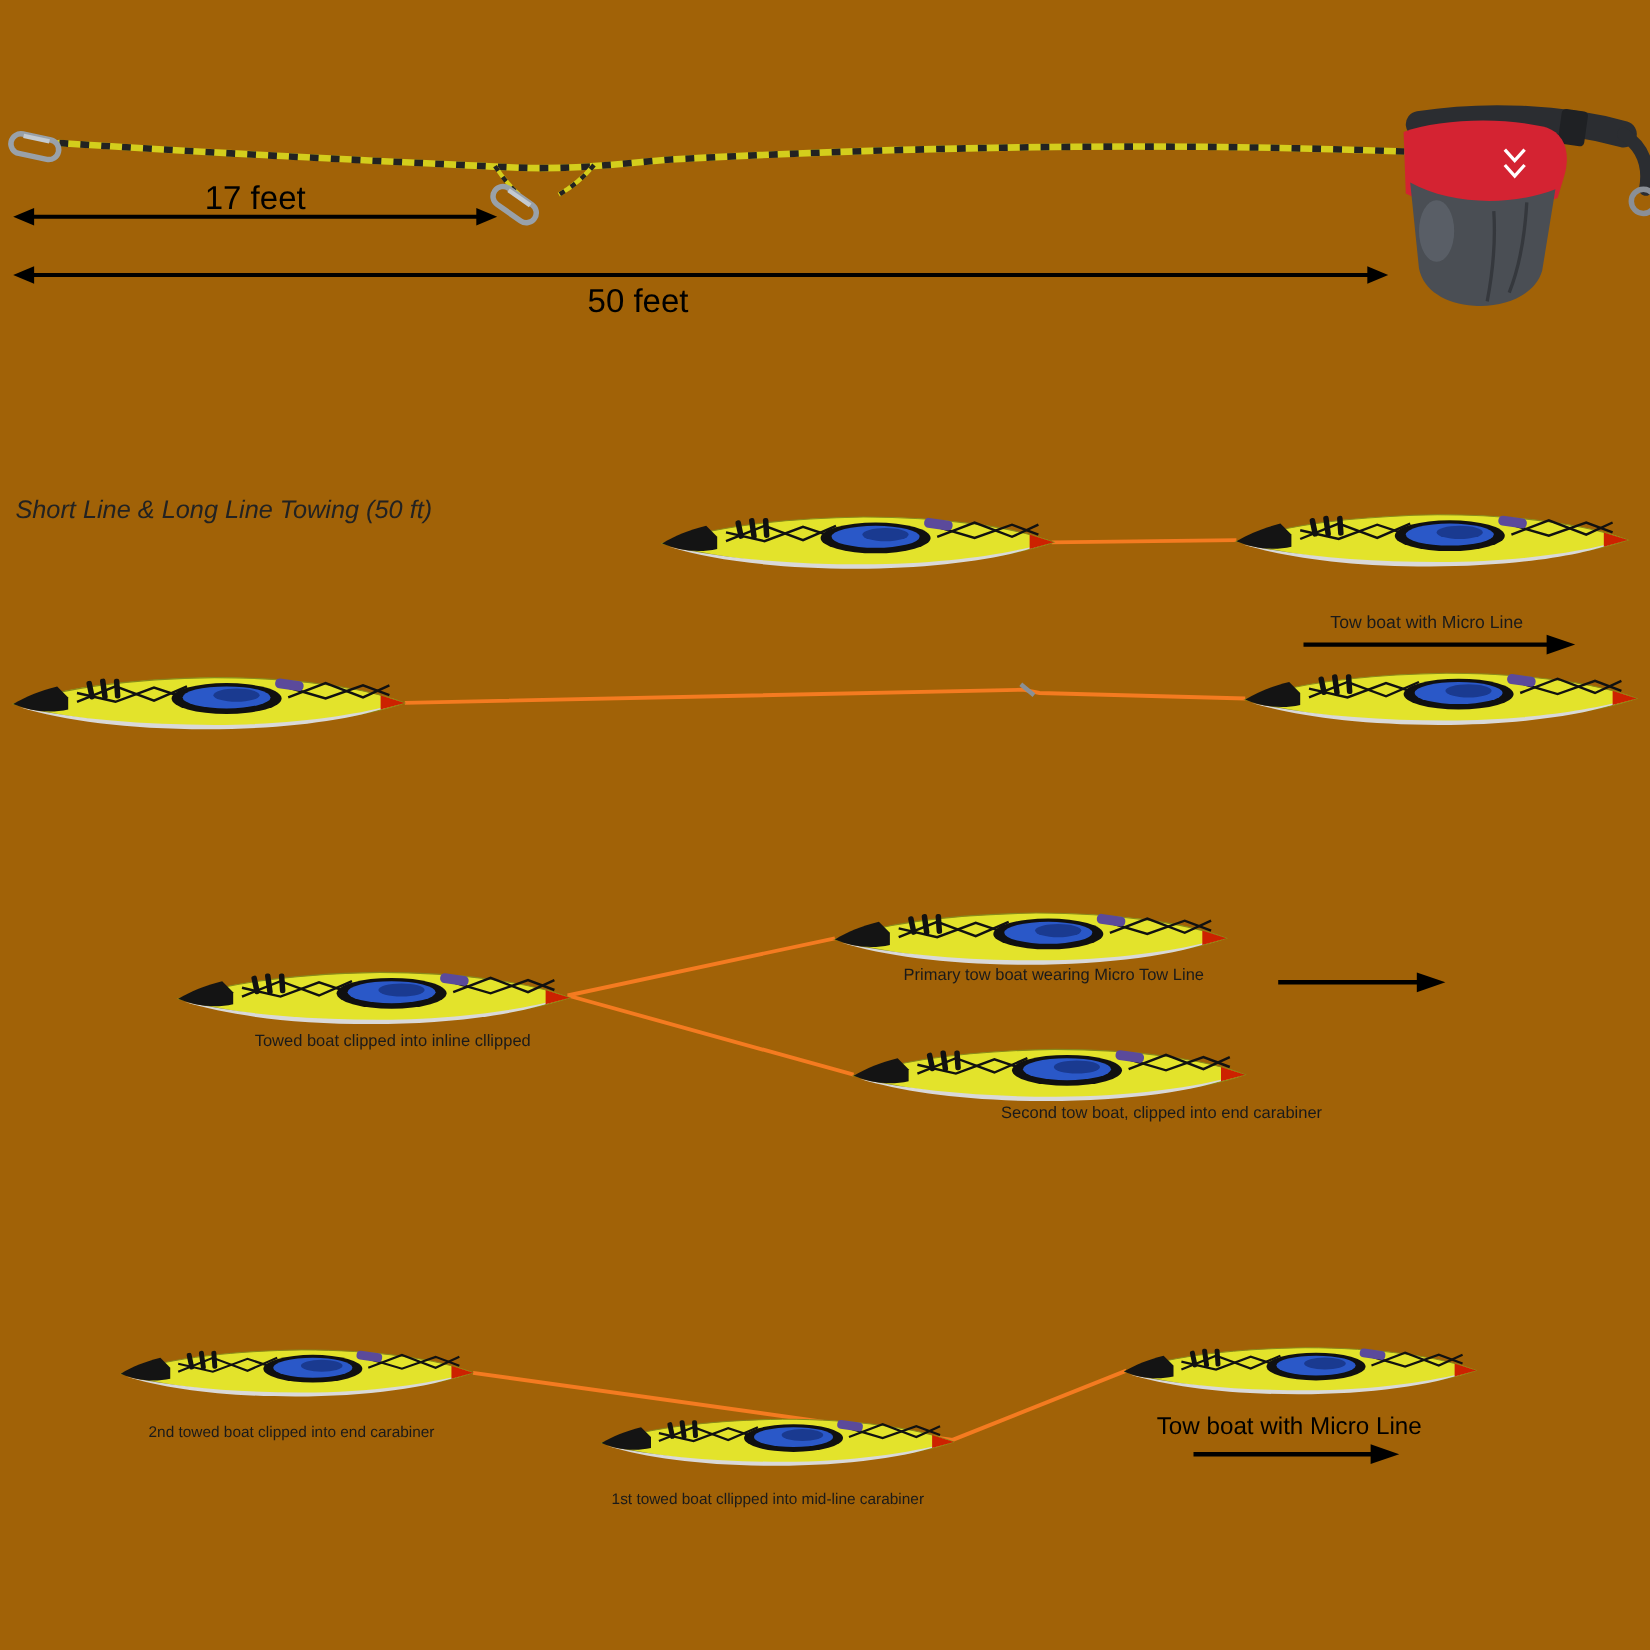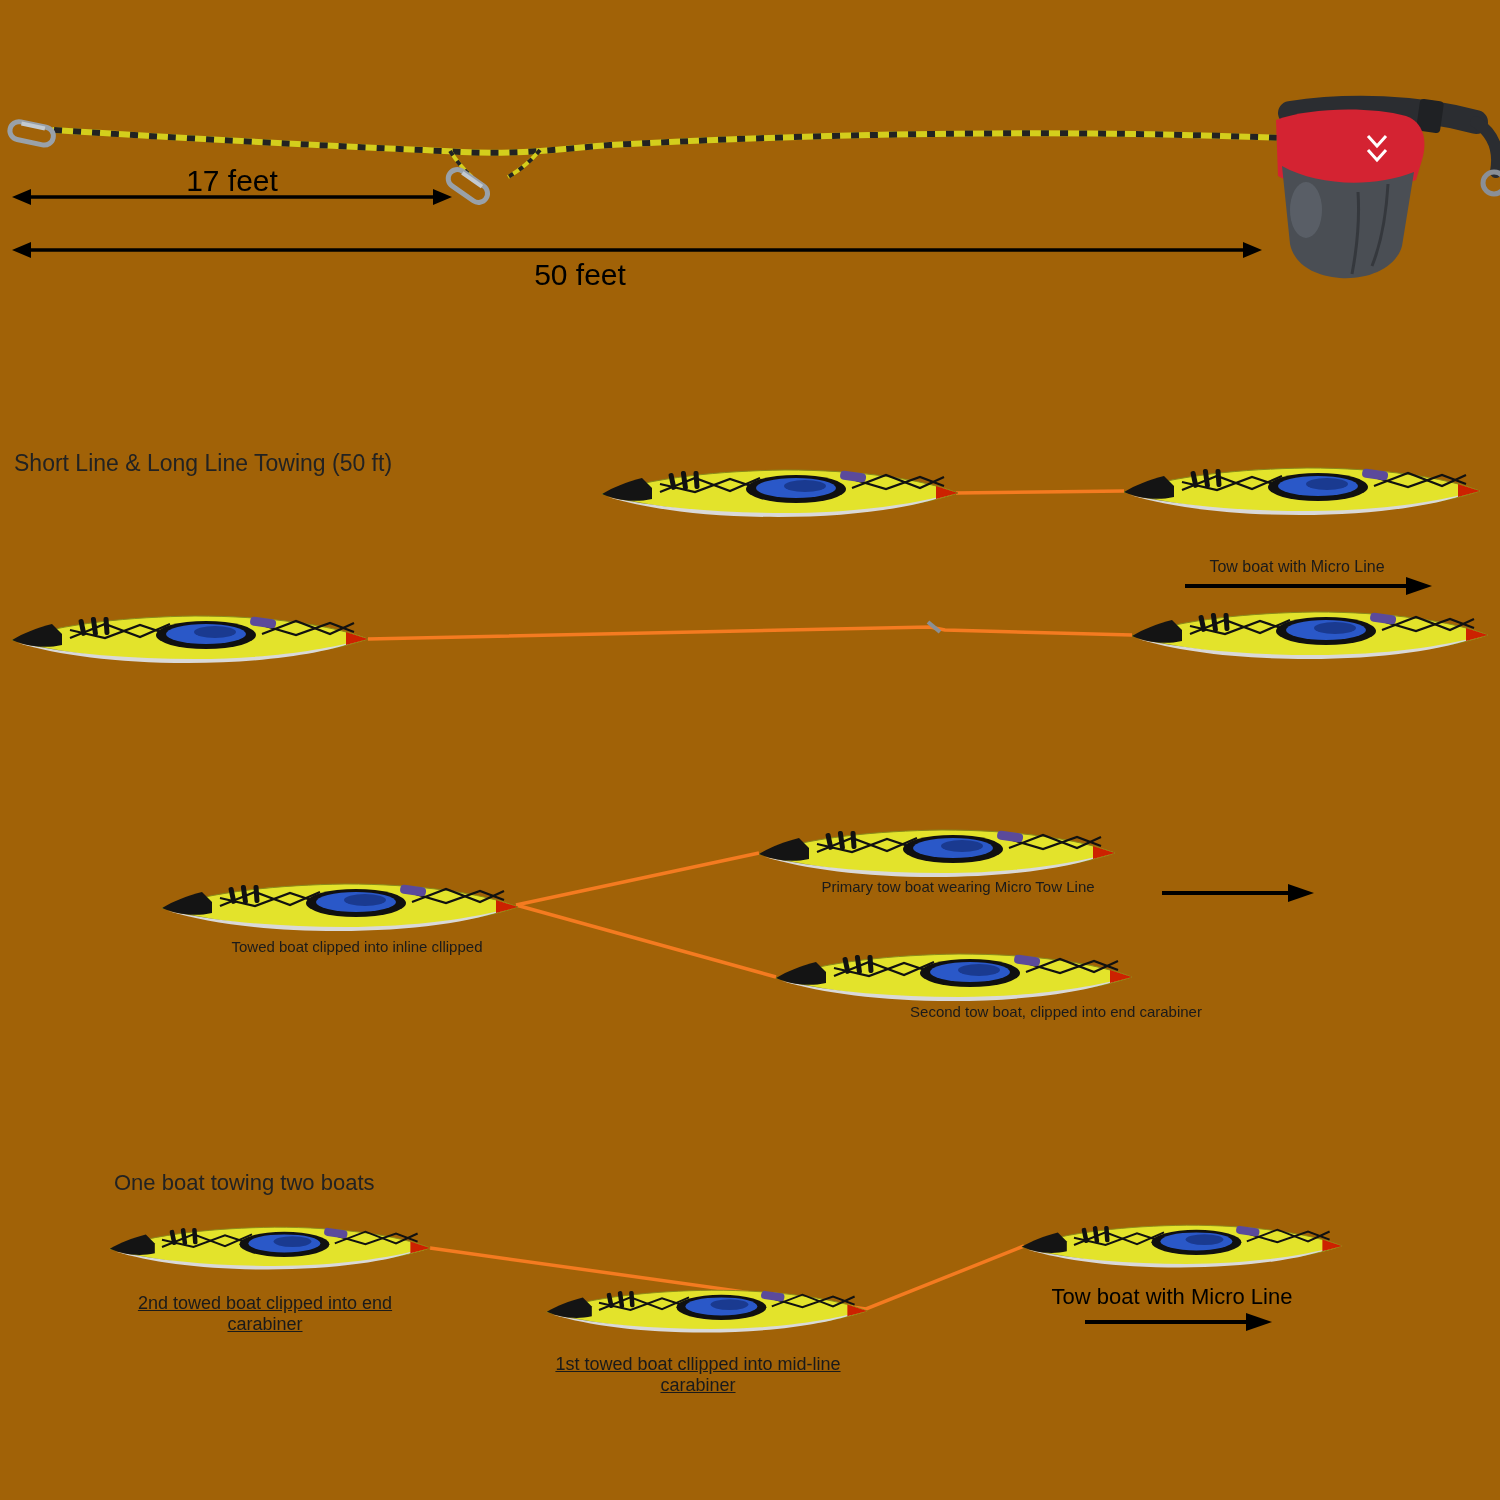--- a/index.html
+++ b/index.html
@@ -3,21 +3,21 @@
 <meta charset="utf-8">
 <style>
   html,body{margin:0;padding:0;background:#fff;}
   #canvas{position:relative;width:1500px;height:1500px;background:#a16207;overflow:hidden;
           font-family:"Liberation Sans",sans-serif;color:#111;}
   svg{position:absolute;left:0;top:0;}
   .lbl{position:absolute;text-align:center;line-height:1.15;color:#1a1a1a;}
   .lbl-dim{font-size:30px;color:#000;}
   .lbl-title{font-size:23px;text-align:left;color:#222;}
   .lbl-small{font-size:15px;}
-  .lbl-tiny{font-size:18px;text-decoration:underline;}
+  .lbl-tiny{font-size:14px;}
   .lbl-big{font-size:22px;color:#000;}
 </style>
 </head>
 <body>
 
 <div id="canvas">
 
   <svg width="1500" height="1500" viewBox="0 0 1500 1500">
     <defs>
 
@@ -115,24 +115,23 @@
     <use href="#kayak" transform="translate(1020,1218) scale(0.9)"></use>
     <g>
       <line x1="1085" y1="1322" x2="1250" y2="1322" stroke="#000" stroke-width="4"></line>
       <polygon points="1272,1322 1246,1313 1246,1331" fill="#000"></polygon>
     </g>
   </svg>
 
   <div class="lbl lbl-dim" style="left:102px;top:164px;width:260px;">17 feet</div>
   <div class="lbl lbl-dim" style="left:450px;top:218px;width:260px;margin-top:40px;">50 feet</div>
 
-  <div class="lbl lbl-title" style="left:14px;top:450px;width:600px;">Short Line &amp; Long Line Towing (50 ft)</div>
+  <div class="lbl lbl-title" style="left:14px;top:450px;width:600px;font-style:italic;">Short Line &amp; Long Line Towing (50 ft)</div>
   <div class="lbl lbl-small" style="left:1182px;top:558px;width:230px;font-size:16px;">Tow boat with Micro Line</div>
 
   <div class="lbl lbl-small" style="left:813px;top:878px;width:290px;">Primary tow boat wearing Micro Tow Line</div>
   <div class="lbl lbl-small" style="left:207px;top:938px;width:300px;">Towed boat clipped into inline cllipped</div>
   <div class="lbl lbl-small" style="left:906px;top:1003px;width:300px;">Second tow boat, clipped into end carabiner</div>
 
-  <div class="lbl lbl-title" style="left:114px;top:1170px;width:500px;font-size:22px;">One boat towing two boats</div>
   <div class="lbl lbl-tiny" style="left:115px;top:1293px;width:300px;">2nd towed boat clipped into end carabiner</div>
   <div class="lbl lbl-tiny" style="left:548px;top:1354px;width:300px;">1st towed boat cllipped into mid-line carabiner</div>
   <div class="lbl lbl-big" style="left:1022px;top:1284px;width:300px;">Tow boat with Micro Line</div>
 </div>
 
 </body></html>

